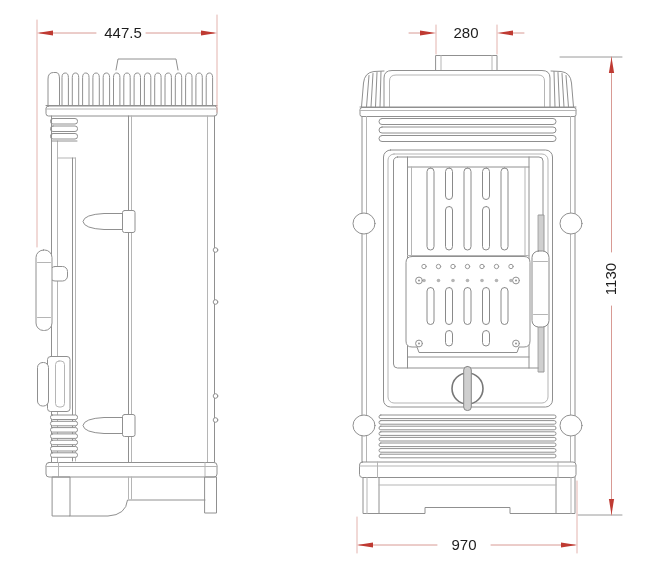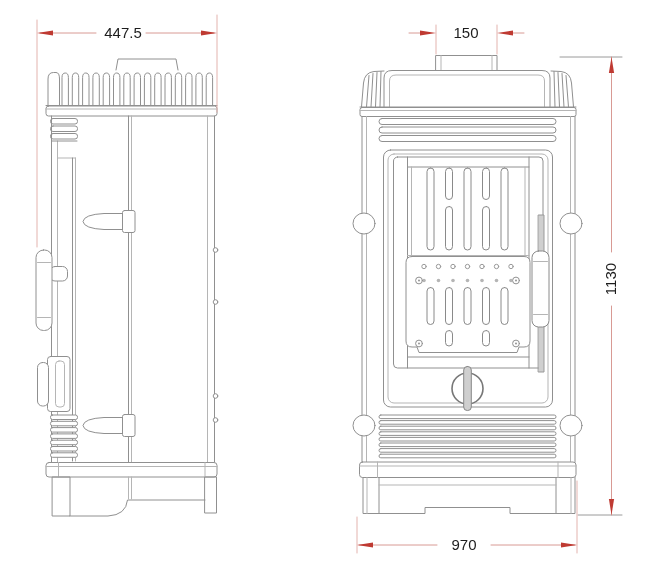--- a/index.html
+++ b/index.html
@@ -328,18 +328,18 @@
       <line x1="359" y1="545" x2="437" y2="545" stroke="#d89a94"></line>
       <line x1="491" y1="545" x2="575" y2="545" stroke="#d89a94"></line>
       <polygon points="357,545 373,542.4 373,547.6" fill="#bf3a32" stroke="none"></polygon>
       <polygon points="577,545 561,542.4 561,547.6" fill="#bf3a32" stroke="none"></polygon>
     </g>
   </g>
 </svg>
 
   <div class="dim-label" style="left:123px;top:33px;">447.5</div>
 
-  <div class="dim-label" style="left:466px;top:33px;">150</div>
+  <div class="dim-label" style="left:466px;top:33px;">280</div>
 
   <div class="dim-label vertical" style="left:611px;top:279px;">1130</div>
 
   <div class="dim-label" style="left:464px;top:545px;">970</div>
 </div>
 
 </body></html>

